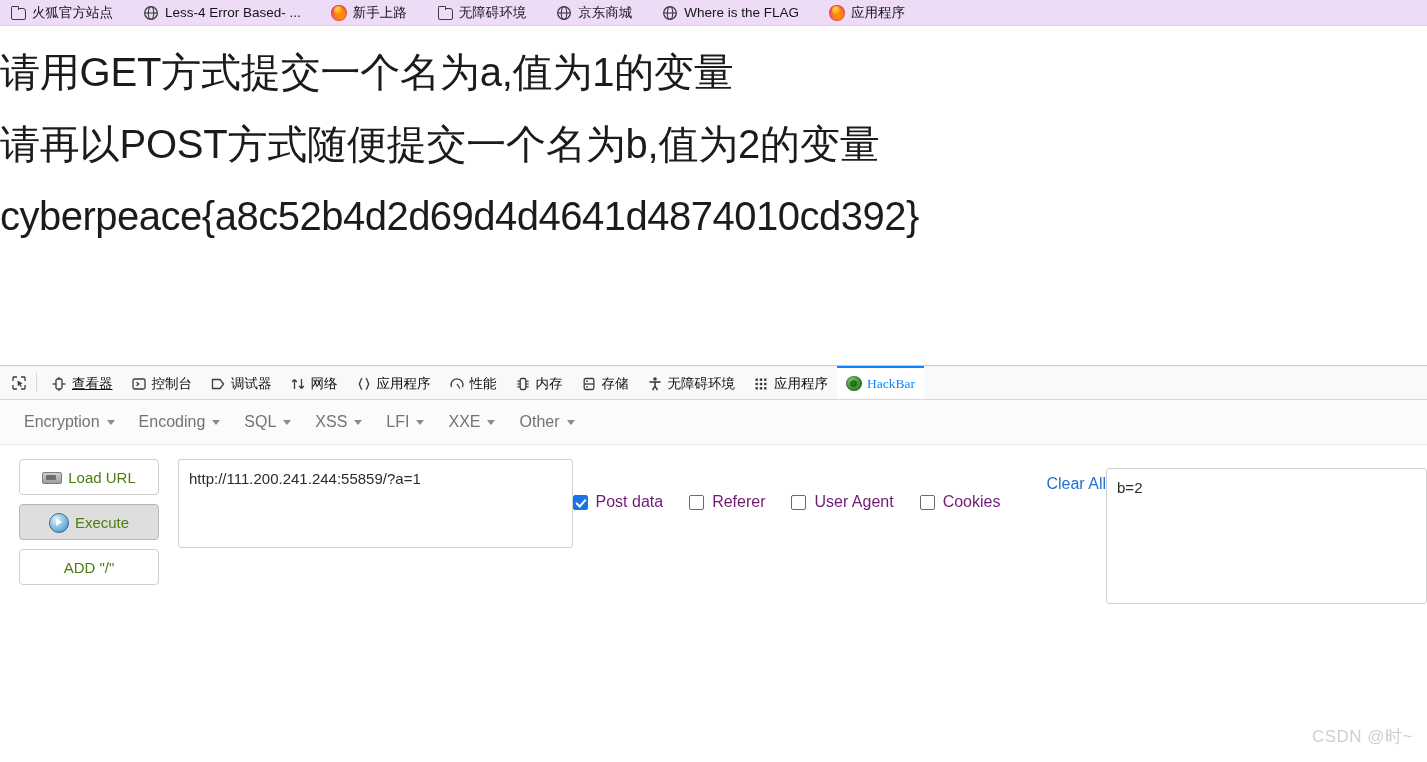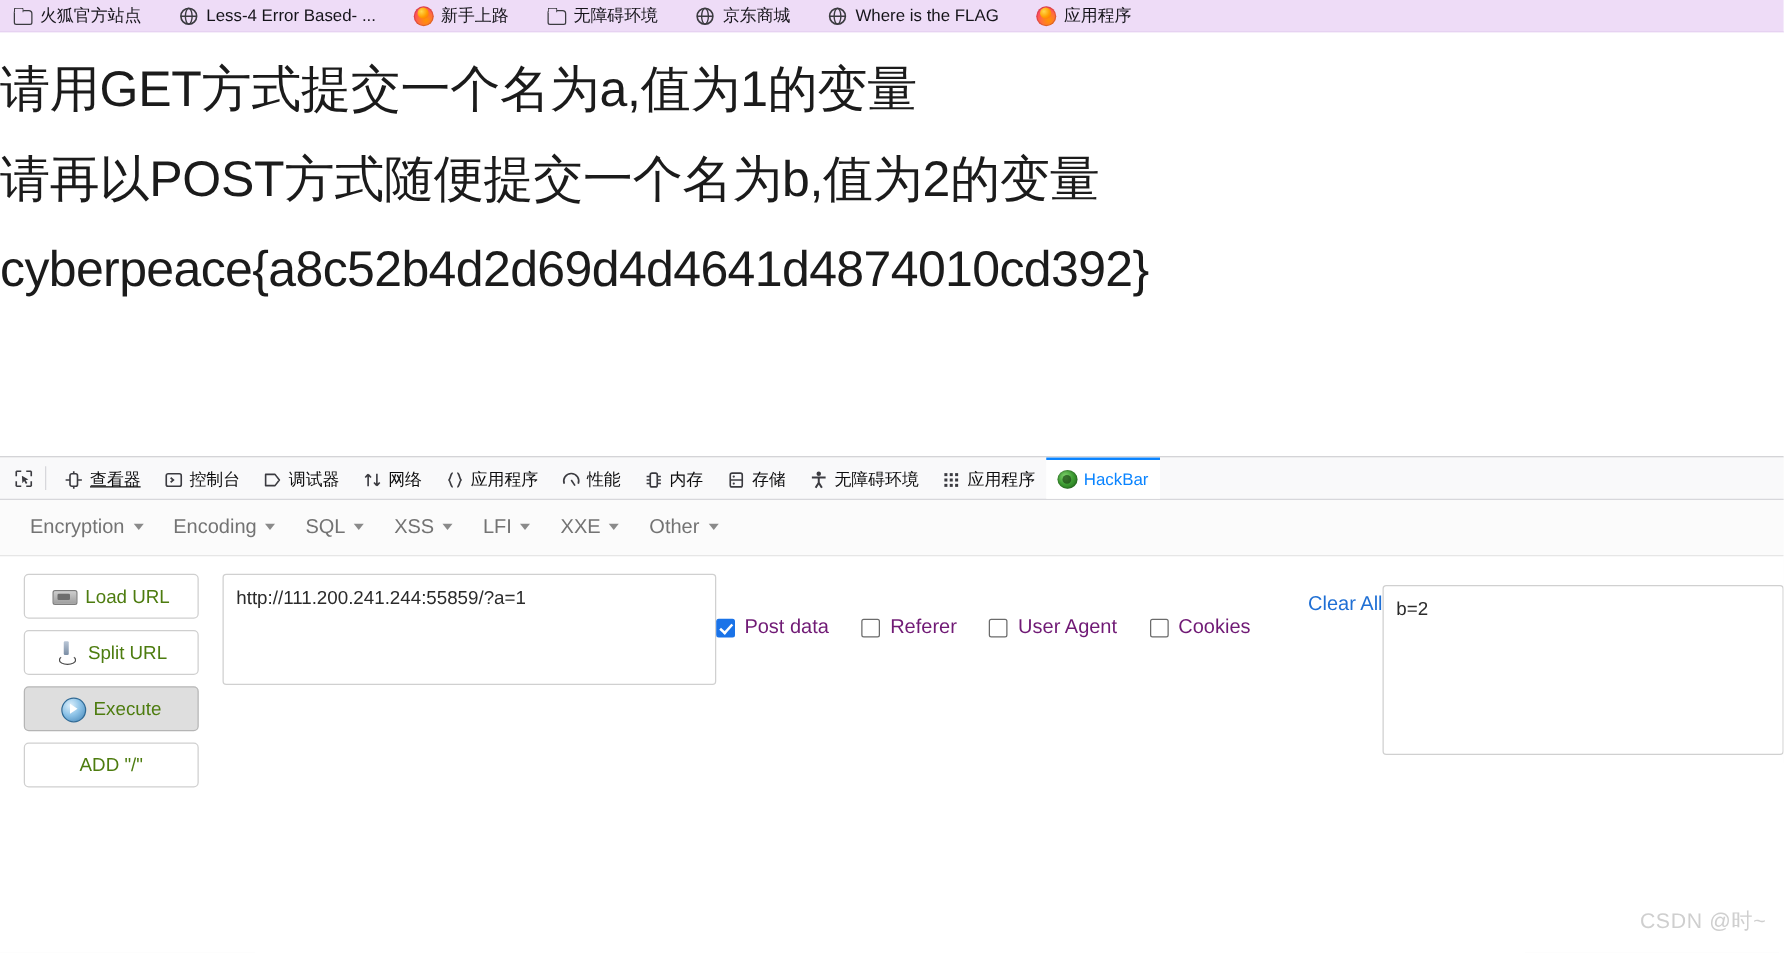--- a/index.html
+++ b/index.html
@@ -119,21 +119,21 @@
     display: flex;
     align-items: center;
     gap: 5px;
     padding: 0 9px;
     font-size: 13.5px;
     color: #0c0c0d;
     cursor: default;
     border-top: 2px solid transparent;
     white-space: nowrap;
   }
-  .dt-tab .dt-label { line-height: 1; }
+  .dt-tab .dt-label { line-height: 1; font-family: Liberation Serif, serif; }
   .dt-tab.hovered .dt-label { text-decoration: underline; }
   .dt-tab.active {
     border-top: 2px solid #0a84ff;
     background: #ffffff;
     color: #0a84ff;
   }
   .dt-tab.active .dt-label { color: #0a84ff; }
   .dt-ico { width: 16px; height: 16px; flex: 0 0 16px; display: block; position: relative; }
   .hackbar-ico {
     width: 15px; height: 15px; border-radius: 50%;
@@ -555,24 +555,20 @@
       <div class="hb-menu"><span>XXE</span><span class="caret"></span></div>
       <div class="hb-menu"><span>Other</span><span class="caret"></span></div>
     </div>
 
     <div id="hb-body">
 
       <div id="hb-buttons">
         <div class="hb-btn">
           <span class="hb-btn-ico ico-loadurl"></span>
           <span>Load URL</span>
-        </div>
-        <div class="hb-btn">
-          <span class="hb-btn-ico ico-spliturl"></span>
-          <span>Split URL</span>
         </div>
         <div class="hb-btn pressed">
           <span class="hb-btn-ico ico-execute"></span>
           <span>Execute</span>
         </div>
         <div class="hb-btn">
           <span>ADD "/"</span>
         </div>
       </div>
 

